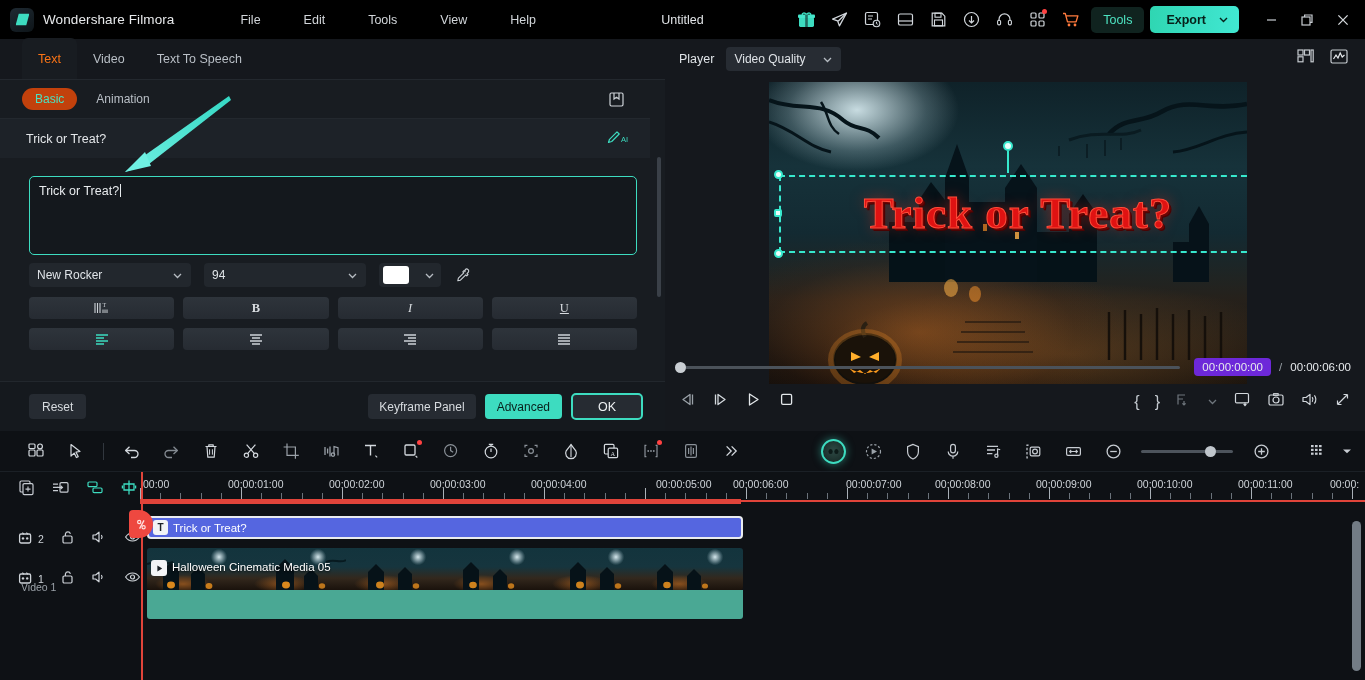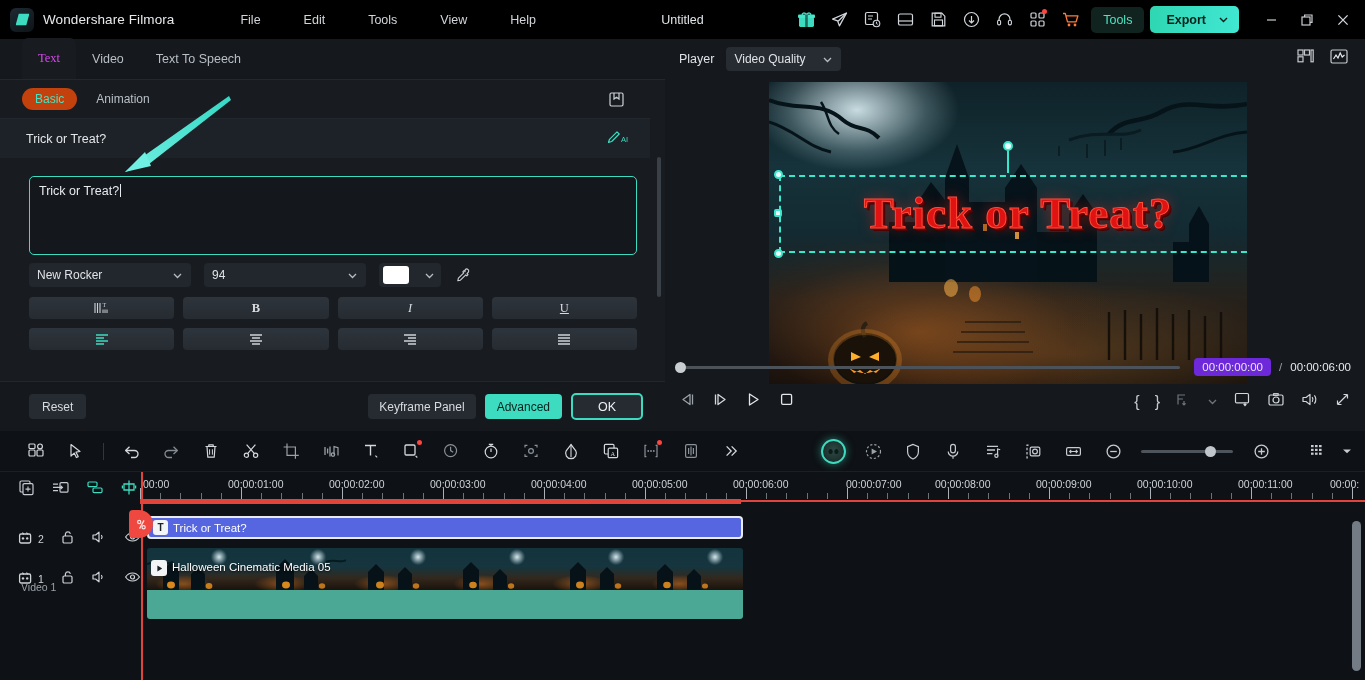--- a/index.html
+++ b/index.html
@@ -74,21 +74,21 @@
   .lp-tabs {
     position:absolute; left:0; top:0; width:665px; height:41px;
     background:#15181d; border-bottom:1px solid #23282e;
     display:flex; align-items:flex-end; padding-left:22px;
   }
   .lp-tab {
     padding:0 16px; height:41px; display:flex; align-items:center;
     font-size:12.5px; color:#b9bfc6; cursor:default; position:relative;
   }
   .lp-tab.active {
-    color:#d946ef; background:#181c21; border-radius:6px 6px 0 0;font-family:Liberation Serif, serif;
+    color:#f97316; background:#181c21; border-radius:6px 6px 0 0;
   }
   .lp-sub {
     position:absolute; left:0; top:41px; width:665px; height:38px;
     display:flex; align-items:center; padding-left:22px; gap:6px;
   }
   .pill {
     padding:4px 13px; border-radius:13px; font-size:12px; color:#b9bfc6; cursor:default;
   }
   .pill.active { background:#c2410c; color:#4ae2c2; }
   .save-preset {
@@ -1010,21 +1010,21 @@
           </svg>
       </div>
     </div>
 
     <div class="ruler">
       <div class="rlabel" style="left:1px;">00:00</div>
       <div class="rlabel" style="left:86px;">00:00:01:00</div>
       <div class="rlabel" style="left:187px;">00:00:02:00</div>
       <div class="rlabel" style="left:288px;">00:00:03:00</div>
       <div class="rlabel" style="left:389px;">00:00:04:00</div>
-      <div class="rlabel" style="left:490px;">00:00:05:00</div>
+      <div class="rlabel" style="left:514px;">00:00:05:00</div>
       <div class="rlabel" style="left:591px;">00:00:06:00</div>
       <div class="rlabel" style="left:692px;margin-left:12px;">00:00:07:00</div>
       <div class="rlabel" style="left:793px;">00:00:08:00</div>
       <div class="rlabel" style="left:894px;">00:00:09:00</div>
       <div class="rlabel" style="left:995px;">00:00:10:00</div>
       <div class="rlabel" style="left:1096px;">00:00:11:00</div>
       <div class="rlabel" style="left:1188px;">00:00:</div>
       <div class="ruler-line"></div>
       <div class="red-range" style="left:0; width:601px;"></div>
       <div id="tickhost">

